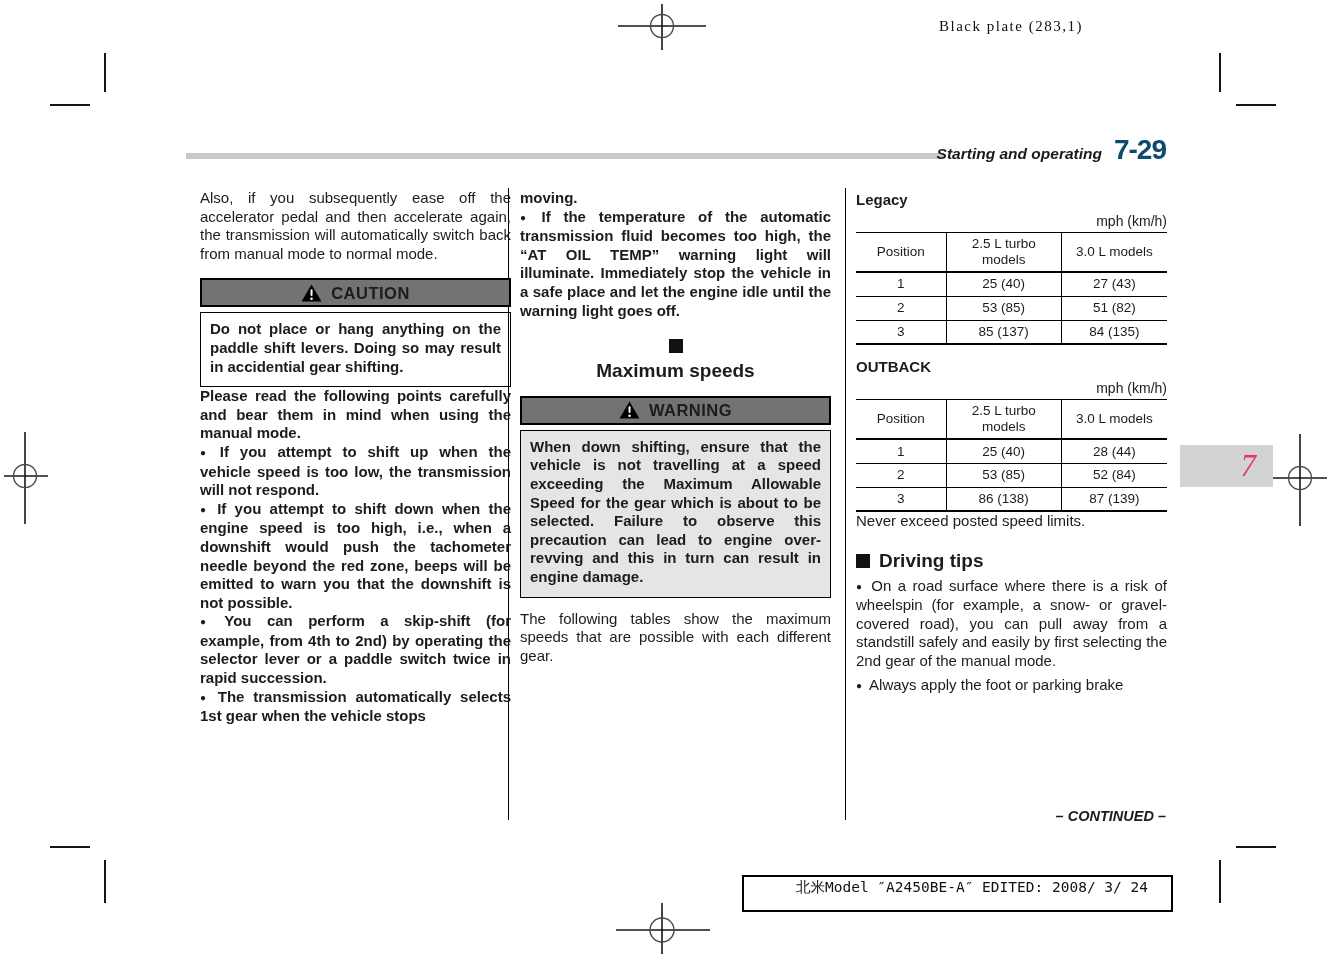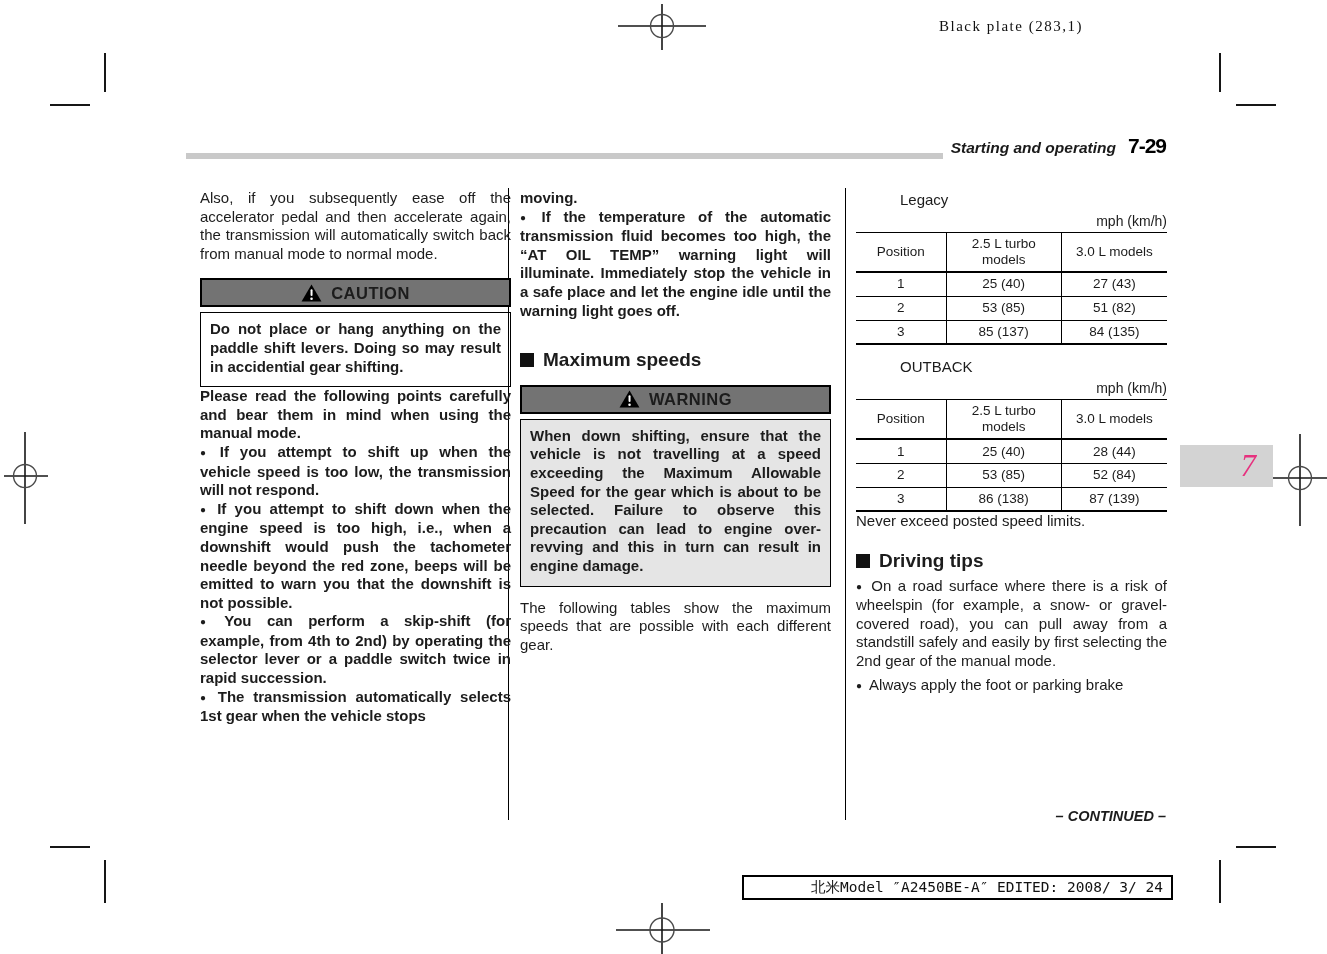--- a/index.html
+++ b/index.html
@@ -23,21 +23,21 @@
     font-size:15px; letter-spacing:1.5px; color:#111;margin-left:11px;
   }
 
   
   .header-bar { position:absolute; left:186px; top:153px; width:757px; height:6px; background:#c9c9c9; }
   .header-text {
     position:absolute; top:134px; left:186px; width:980px;
     display:flex; justify-content:flex-end; align-items:baseline; gap:12px;text-align:right;
   }
   .header-section { font-weight:bold; font-style:italic; font-size:15.5px; color:#1a1a1a; }
-  .header-page { font-weight:bold; font-size:21px; letter-spacing:-1px; color:#000000; }
+  .header-page { font-weight:bold; font-size:28px; letter-spacing:-1px; color:#0c4a6e; }
 
   
   .col { position:absolute; top:189px; width:311px; font-size:15px; line-height:18.6px; text-align:justify; }
   #col-left   { left:200px; }
   #col-middle { left:520px; }
   #col-right  { left:856px; }
   .col-divider { position:absolute; top:188px; height:632px; width:1px; background:#000; }
   #divider-1 { left:508px; }
   #divider-2 { left:845px; }
 
@@ -68,39 +68,39 @@
 
   
   .section-heading {
     font-weight:bold; font-size:19px; text-align:left;
     display:flex; align-items:center; gap:9px;
   }
   .square-icon { display:inline-block; width:14px; height:14px; background:#111; }
 
   
   .units-line { text-align:right; font-size:14px; margin:2px 0 2px 0; }
-  .table-label { font-weight:normal; text-align:left; font-size:15px;margin-left:44px; }
+  .table-label { font-weight:bold; text-align:left; font-size:15px; }
   table.speed { width:100%; border-collapse:collapse; font-size:13.5px; text-align:center; border-top:1.5px solid #000; border-bottom:2px solid #000; }
   table.speed th, table.speed td { border-left:1px solid #000; font-weight:normal; padding:3px 2px; line-height:16px; }
   table.speed th:first-child, table.speed td:first-child { border-left:none; }
   table.speed thead th { border-bottom:2px solid #000; height:38px; vertical-align:middle; }
   table.speed tbody tr td { border-bottom:1px solid #000; height:24px; }
   table.speed tbody tr:last-child td { border-bottom:none; }
   col.c-pos { width:29%; } col.c-turbo { width:37%; } col.c-30 { width:34%; }
 
   
   .continued {
     position:absolute; top:808px; left:856px; width:310px;
     text-align:right; font-weight:bold; font-style:italic; font-size:14.5px;
   }
   .footer-box {
-    position:absolute; left:742px; top:875px; width:431px; height:25px;
+    position:absolute; left:742px; top:875px; width:431px; height:37px;
     border:2px solid #000;
     font-family:"DejaVu Sans Mono", monospace;
-    font-size:14.5px; line-height:21px; text-align:right; padding-right:8px;
+    font-size:14.5px; line-height:21px; text-align:right; padding-right:23px;
     color:#111; background:#fff;
   }
 
   
   .page-tab {
     position:absolute; left:1180px; top:445px; width:93px; height:42px;
     background:#d3d3d3; text-align:right; padding-right:17px;
   }
   .page-tab span {
     font-family:"Liberation Serif", serif; font-style:italic;
@@ -176,21 +176,21 @@
     <p class="bullet"><span class="dot">●</span><span>If you attempt to shift down when the engine speed is too high, i.e., when a downshift would push the tachometer needle beyond the red zone, beeps will be emitted to warn you that the downshift is not possible.</span></p>
     <p class="bullet"><span class="dot">●</span><span>You can perform a skip-shift (for example, from 4th to 2nd) by operating the selector lever or a paddle switch twice in rapid succession.</span></p>
     <p class="bullet"><span class="dot">●</span><span>The transmission automatically selects 1st gear when the vehicle stops</span></p>
   </div>
 </div>
 
 <div class="col" id="col-middle">
   <p class="body-text bold">moving.</p>
   <p class="bullet bold"><span class="dot">●</span><span>If the temperature of the automatic transmission fluid becomes too high, the “AT OIL TEMP” warning light will illuminate. Immediately stop the vehicle in a safe place and let the engine idle until the warning light goes off.</span></p>
 
-  <div class="section-heading" style="margin-top:31px;">
+  <div class="section-heading" style="margin-top:19px;flex-direction:column;">
     <span class="square-icon"></span>
     <span>Maximum speeds</span>
   </div>
 
   <div class="alert-title-box">
     <span class="tri-icon">
       <svg width="21" height="18" viewBox="0 0 22 19">
           <path d="M11 0.5 L21.5 18.5 H0.5 Z" fill="#000"></path>
           <rect x="10" y="5.5" width="2.1" height="7.2" rx="1" fill="#fff"></rect>
           <circle cx="11.05" cy="15.6" r="1.35" fill="#fff"></circle>

